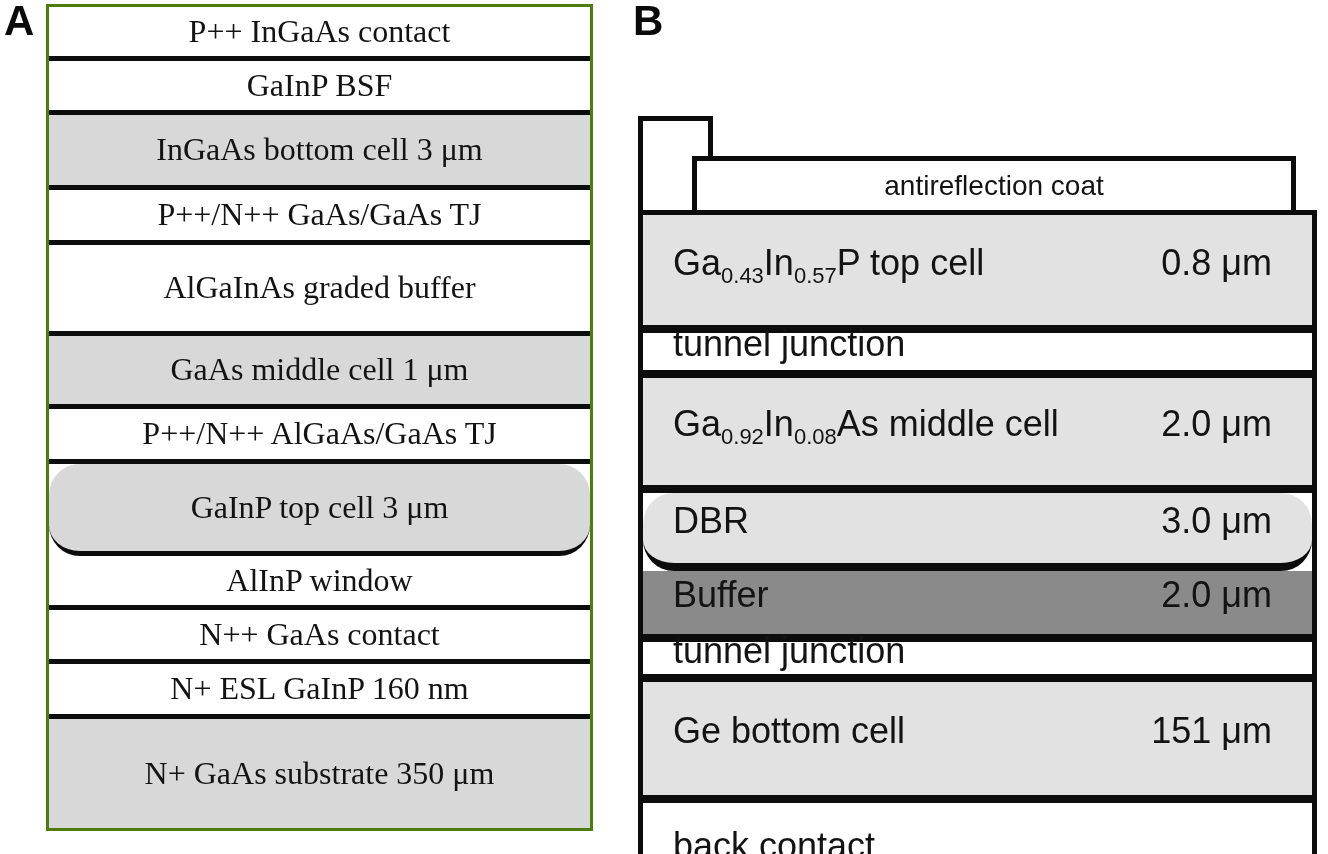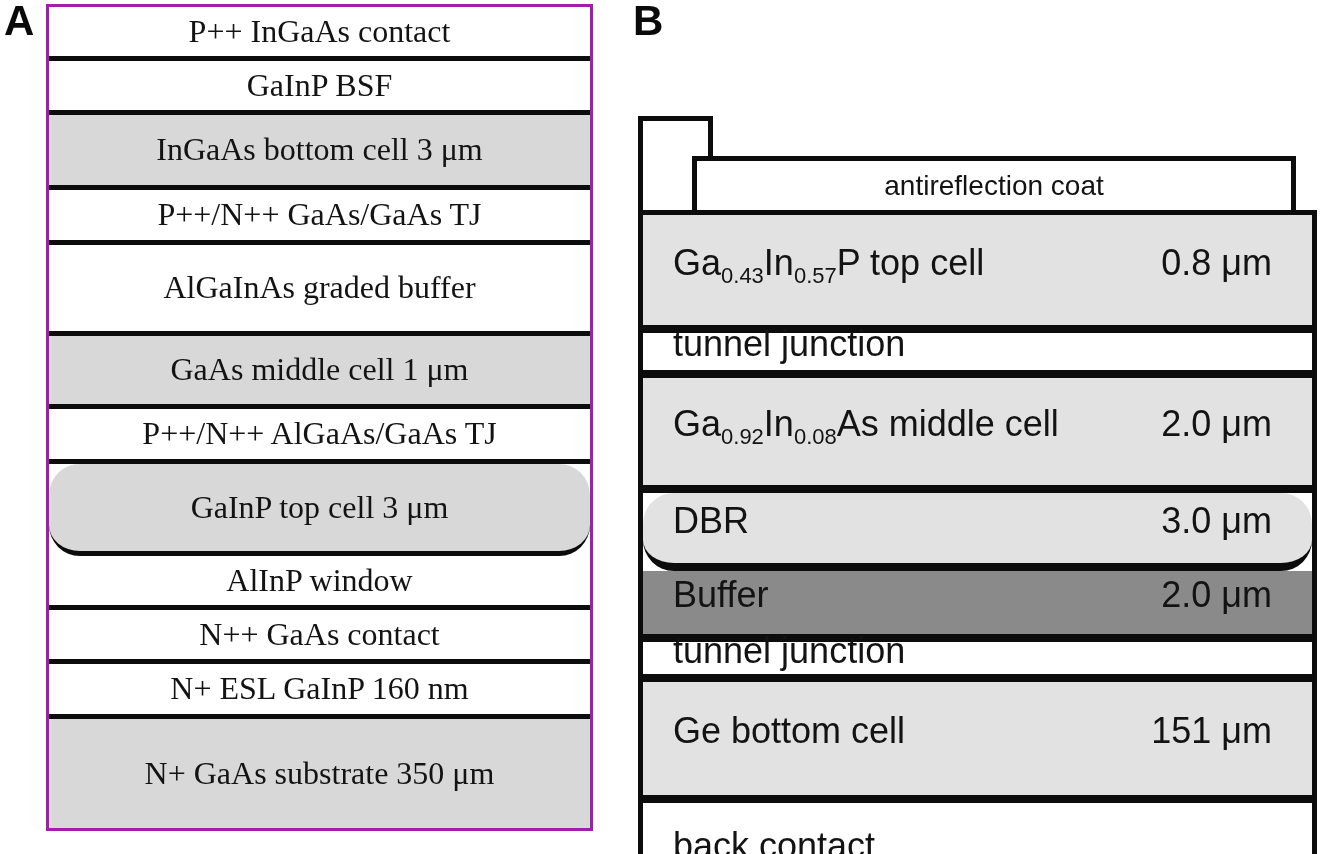--- a/index.html
+++ b/index.html
@@ -12,21 +12,21 @@
     position:absolute;top:0px;
     font-weight:700;font-size:42px;line-height:1;color:#0a0a0a;
     font-family:"Liberation Sans","DejaVu Sans",sans-serif;
   }
   #panel-a-letter{left:4px;}
   #panel-b-letter{left:633px;}
 
   
   #stack-a{
     position:absolute;left:46px;top:4px;width:547px;
-    box-sizing:border-box;border:3px solid #a21caf;
+    box-sizing:border-box;border:3px solid #4d7c0f;
     background:#ffffff;
   }
   .a-row{
     box-sizing:border-box;width:100%;
     border-bottom:5px solid #0c0c0c;
     display:flex;align-items:center;justify-content:center;
     font-family:"Liberation Serif","DejaVu Serif",serif;
     font-size:32px;color:#131313;line-height:1.05;
     text-align:center;
   }

